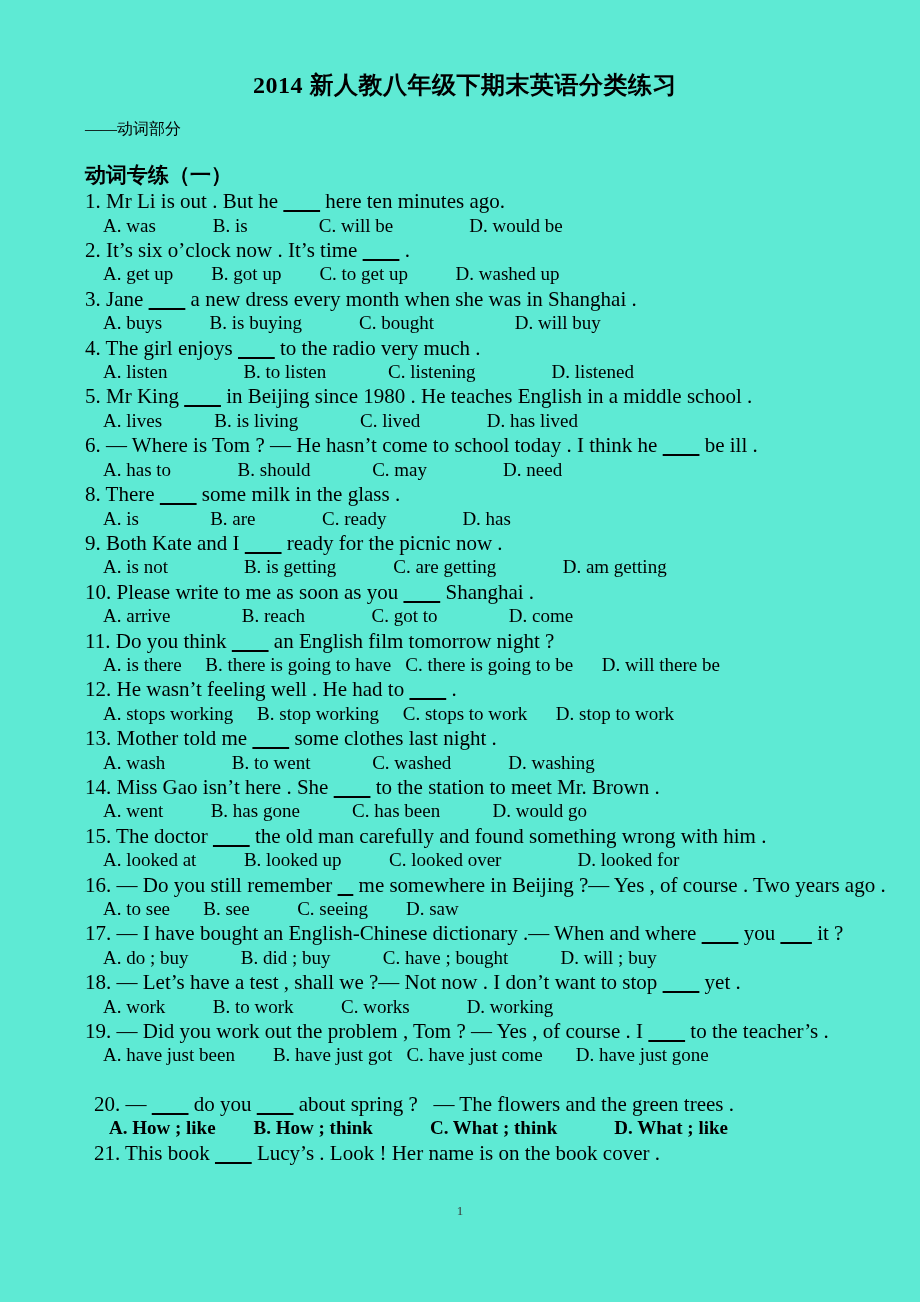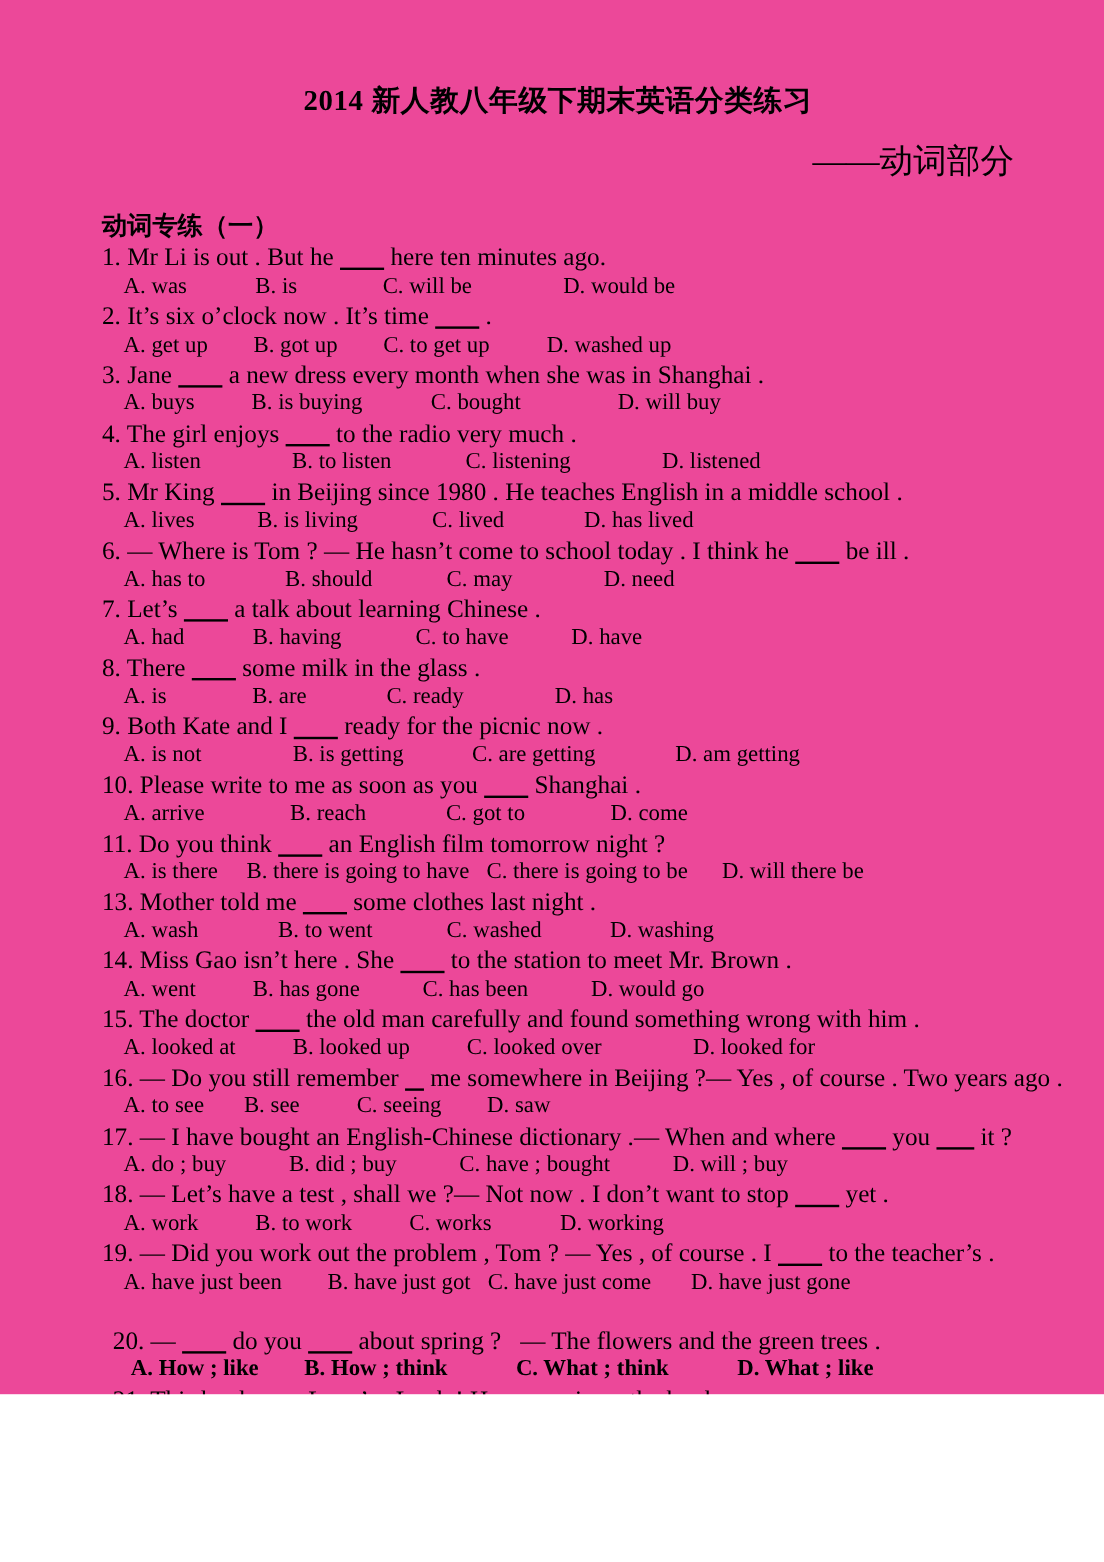--- a/index.html
+++ b/index.html
@@ -7,45 +7,45 @@
     padding: 0;
     background: #ffffff;
   }
   body {
     font-family: "Liberation Serif", "DejaVu Serif", serif;
     color: #000000;
   }
   .page {
     position: relative;
     width: 920px;
-    height: 1162px;
-    background: #ec4899;
+    height: 1302px;
+    background: #5eead4;
     overflow: hidden;
     box-sizing: border-box;
   }
   .content {
     position: absolute;
     left: 85px;
     top: 0;
     width: 760px;
   }
   .title {
     text-align: center;
     font-weight: bold;
     font-size: 24px;
     letter-spacing: 0.5px;
     margin: 0;
     padding-top: 72px;
     line-height: 1.1;
     white-space: pre;
   }
   .subtitle {
-    text-align: right;
+    text-align: left;
     font-weight: normal;
-    font-size: 28px;
+    font-size: 16px;
     margin: 0;
     padding-top: 22px;
     line-height: 1.1;
     white-space: pre;
   }
   .section-head {
     font-weight: bold;
     font-size: 21px;
     margin: 0;
     padding-top: 24px;
@@ -121,38 +121,38 @@
         </div>
         <div class="q-block">
           <div class="q-line">5. Mr King <span class="blank">       </span> in Beijing since 1980 . He teaches English in a middle school .</div>
           <div class="o-line">A. lives           B. is living             C. lived              D. has lived</div>
         </div>
         <div class="q-block">
           <div class="q-line">6. — Where is Tom ? — He hasn’t come to school today . I think he <span class="blank">       </span> be ill .</div>
           <div class="o-line">A. has to              B. should             C. may                D. need</div>
         </div>
         <div class="q-block">
-          <div class="q-line">7. Let’s <span class="blank">       </span> a talk about learning Chinese .</div>
-          <div class="o-line">A. had            B. having             C. to have           D. have</div>
-        </div>
-        <div class="q-block">
           <div class="q-line">8. There <span class="blank">       </span> some milk in the glass .</div>
           <div class="o-line">A. is               B. are              C. ready                D. has</div>
         </div>
         <div class="q-block">
           <div class="q-line">9. Both Kate and I <span class="blank">       </span> ready for the picnic now .</div>
           <div class="o-line">A. is not                B. is getting            C. are getting              D. am getting</div>
         </div>
         <div class="q-block">
           <div class="q-line">10. Please write to me as soon as you <span class="blank">       </span> Shanghai .</div>
           <div class="o-line">A. arrive               B. reach              C. got to               D. come</div>
         </div>
         <div class="q-block">
           <div class="q-line">11. Do you think <span class="blank">       </span> an English film tomorrow night ?</div>
           <div class="o-line">A. is there     B. there is going to have   C. there is going to be      D. will there be</div>
+        </div>
+        <div class="q-block">
+          <div class="q-line">12. He wasn’t feeling well . He had to <span class="blank">       </span> .</div>
+          <div class="o-line">A. stops working     B. stop working     C. stops to work      D. stop to work</div>
         </div>
         <div class="q-block">
           <div class="q-line">13. Mother told me <span class="blank">       </span> some clothes last night .</div>
           <div class="o-line">A. wash              B. to went             C. washed            D. washing</div>
         </div>
         <div class="q-block">
           <div class="q-line">14. Miss Gao isn’t here . She <span class="blank">       </span> to the station to meet Mr. Brown .</div>
           <div class="o-line">A. went          B. has gone           C. has been           D. would go</div>
         </div>
         <div class="q-block">

